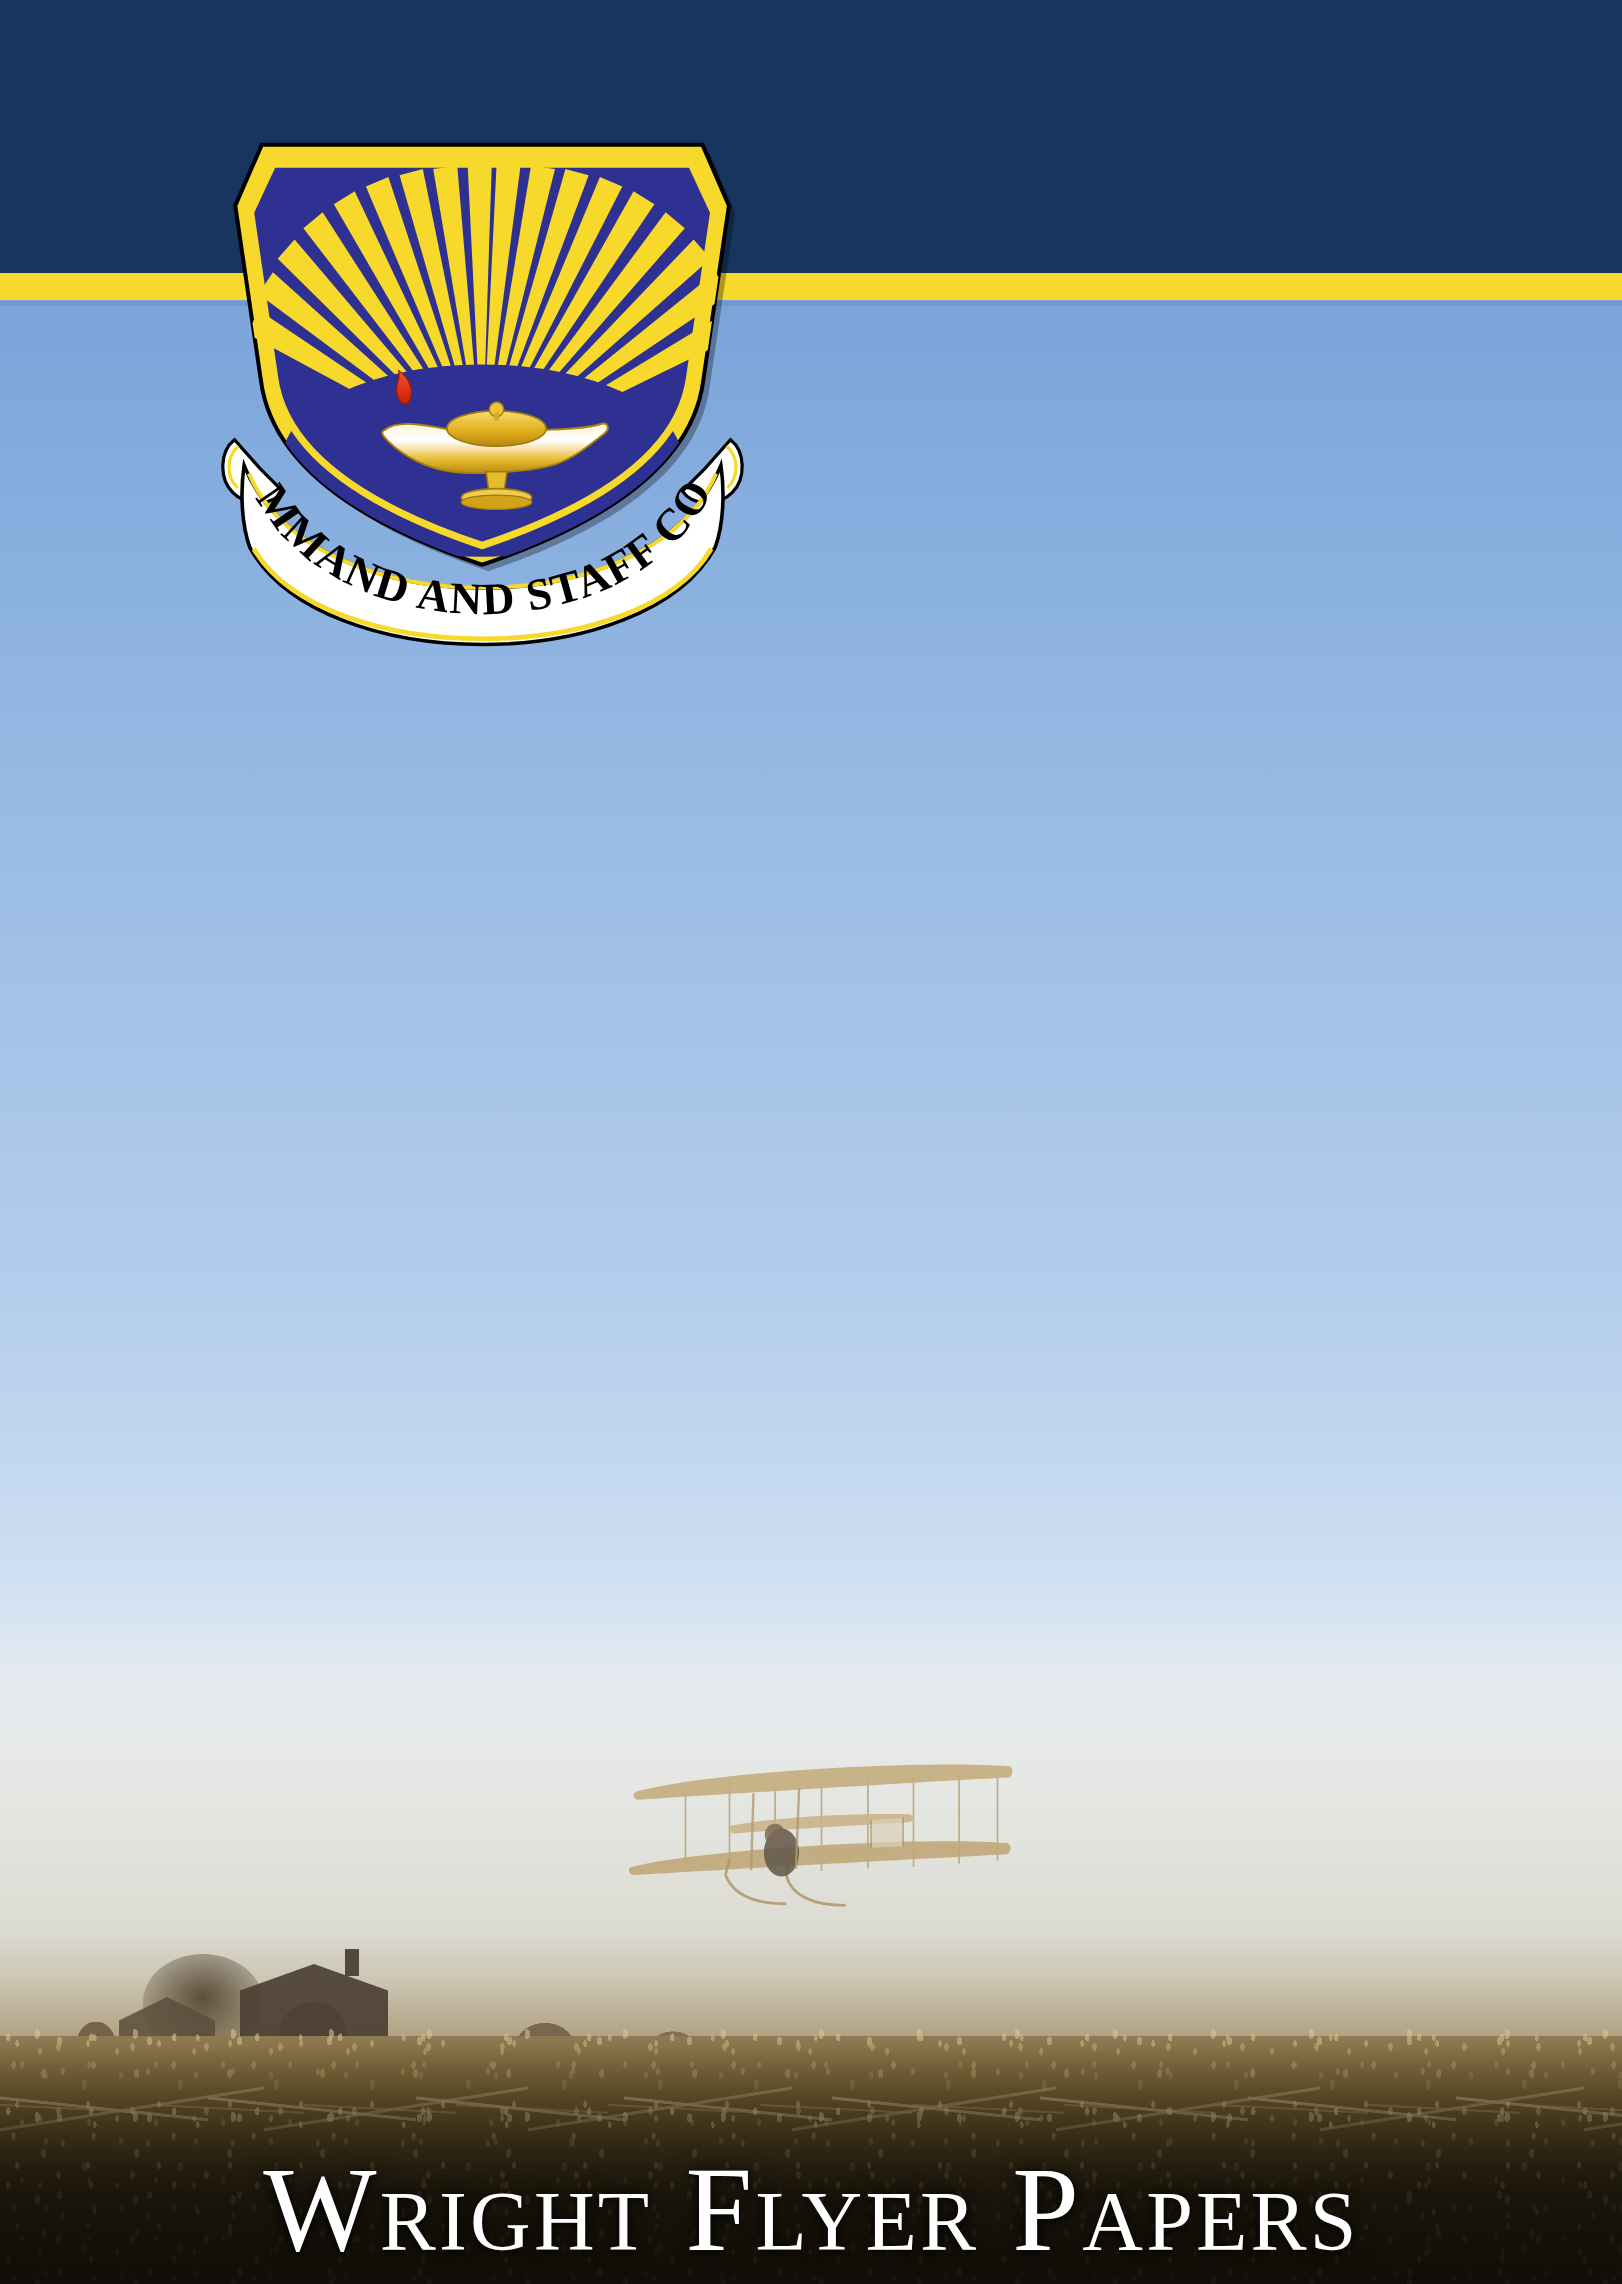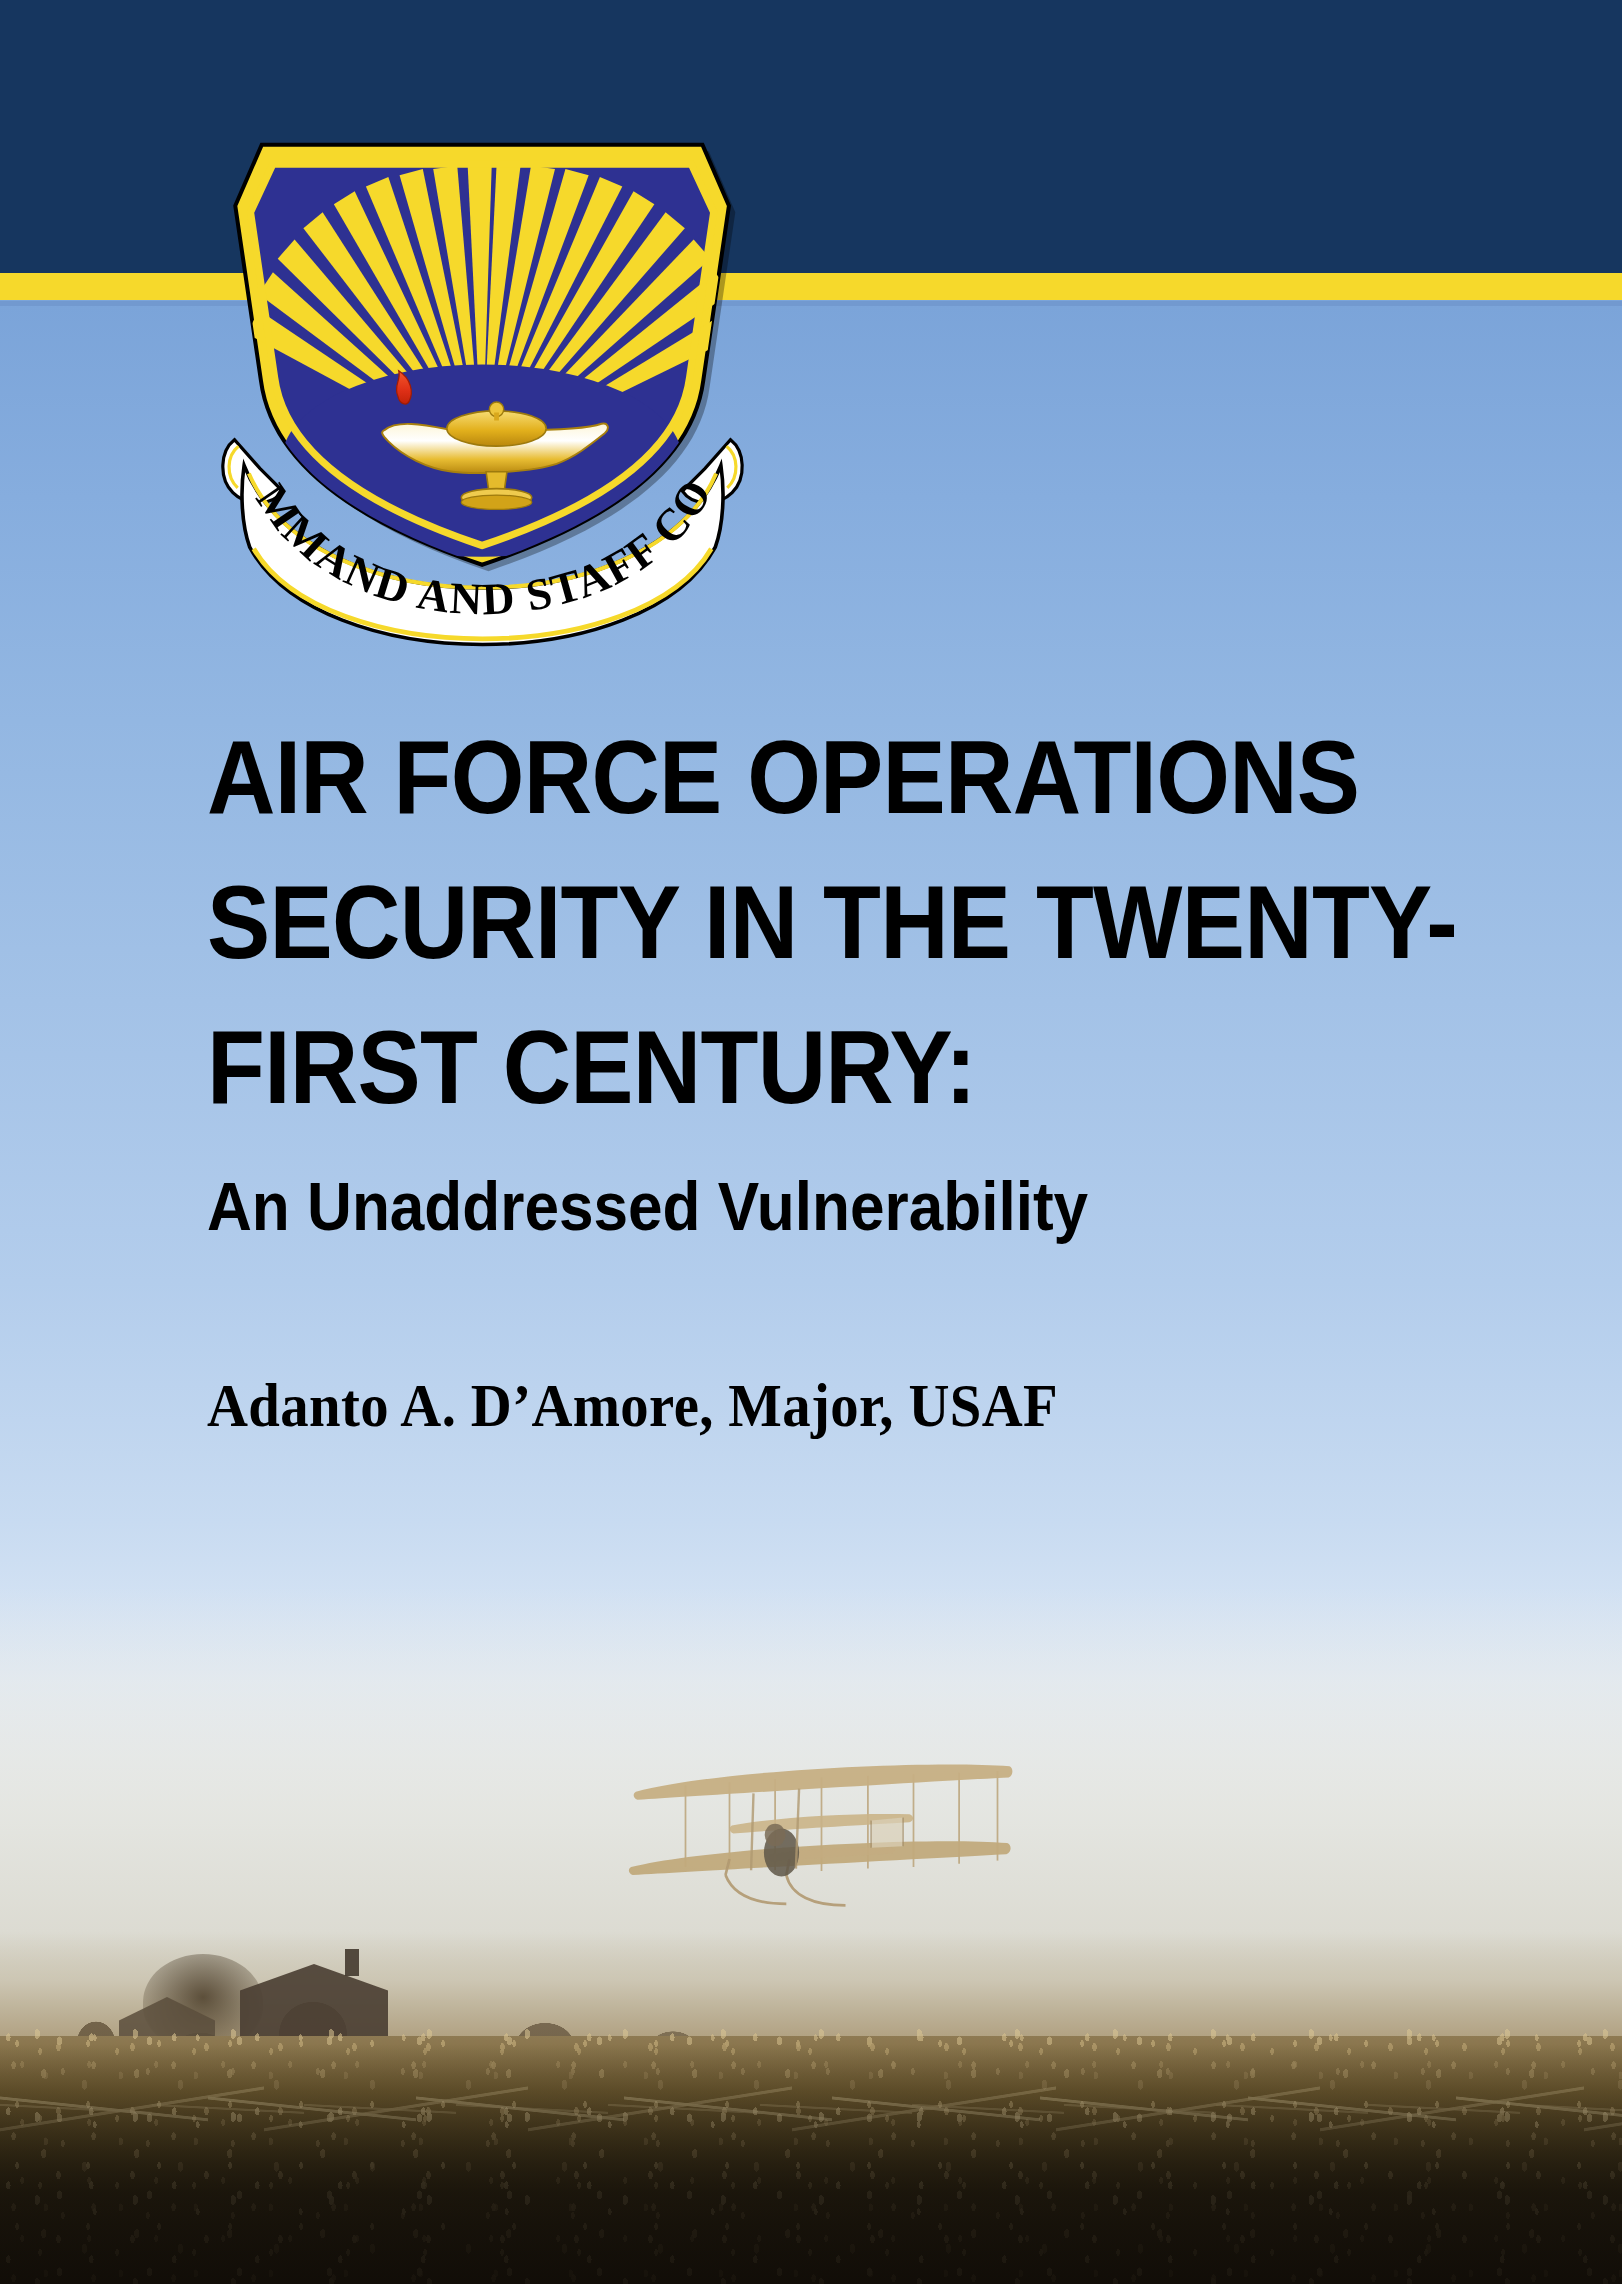--- a/index.html
+++ b/index.html
@@ -446,23 +446,17 @@
                C37 510 35 470 40 436 Z" fill="#ffffff" stroke="#000000" stroke-width="4.5"></path>
       <path d="M46 446 C126 636 549 636 629 446" fill="none" stroke="#f6d92b" stroke-width="5"></path>
       <path d="M52 540 C140 690 535 690 623 540" fill="none" stroke="#f6d92b" stroke-width="6"></path>
 
       <text font-family="Liberation Serif, DejaVu Serif, serif" font-size="56" font-weight="700" fill="#000000" letter-spacing="2">
         <textPath href="#scrollArc" startOffset="50%" text-anchor="middle">AIR COMMAND AND STAFF COLLEGE</textPath>
       </text>
     </svg>
   </div>
 
-  <div class="titleblock">
-    <div class="title-line">AIR FORCE OPERATIONS</div>
-    <div class="title-line">SECURITY IN THE TWENTY-</div>
-    <div class="title-line">FIRST CENTURY:</div>
-    <div class="subtitle">An Unaddressed Vulnerability</div>
-    <div class="author">Adanto A. D’Amore, Major, USAF</div>
-  </div>
-
+
+  <div class="series">Wright Flyer Papers</div>
 
 </div>
 
 
 </body></html>

